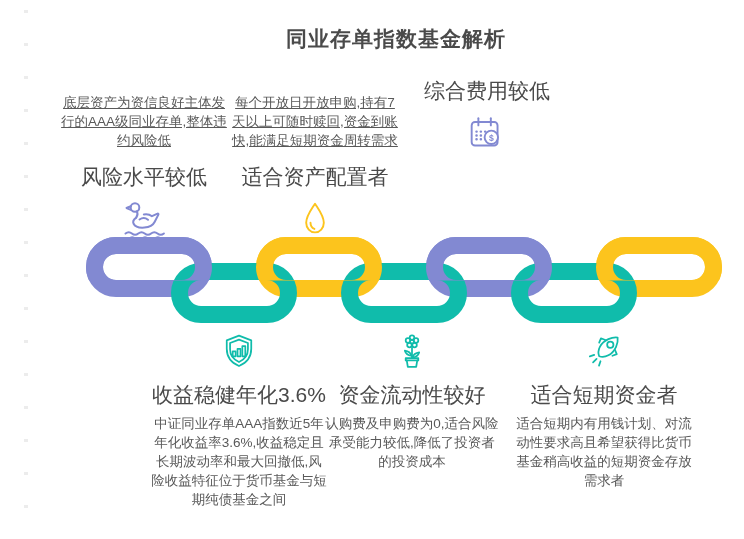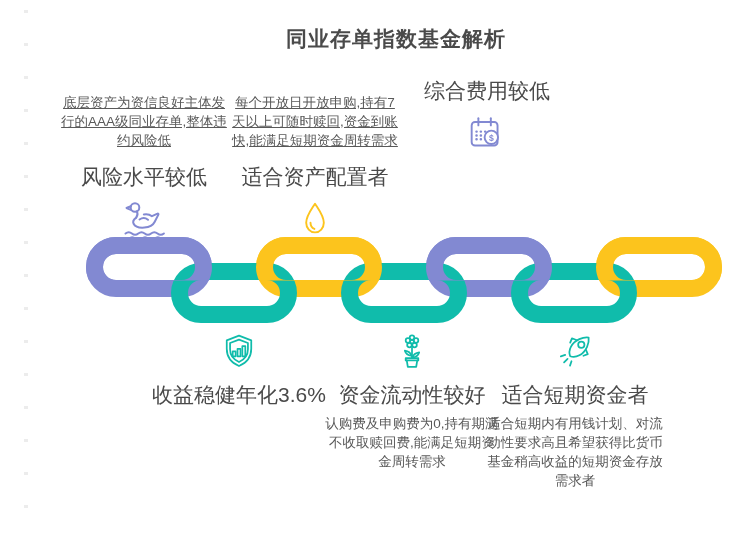--- a/index.html
+++ b/index.html
@@ -113,43 +113,44 @@
     <div class="icon-wrap">
       <svg class="icon" width="42" height="42" viewBox="0 0 48 48" fill="none" stroke-width="2" stroke-linecap="round" stroke-linejoin="round" stroke="#10bcab">
         <path d="M24 6.5 L38 11.8 L38 21.5 C38 30.6 32.6 37.6 24 41.2 C15.4 37.6 10 30.6 10 21.5 L10 11.8 Z"></path>
         <path d="M24 11 L34.2 14.8 L34.2 21.9 C34.2 28.4 30.3 33.6 24 36.6 C17.7 33.6 13.8 28.4 13.8 21.9 L13.8 14.8 Z"></path>
         <rect x="16.8" y="24.5" width="3.4" height="5.5"></rect>
         <rect x="22.3" y="21.5" width="3.4" height="8.5"></rect>
         <rect x="27.8" y="18.5" width="3.4" height="11.5"></rect>
       </svg>
     </div>
     <h3 class="feat-title">收益稳健年化3.6%</h3>
+    <p class="col-desc">中证同业存单AAA指数近5年年化收益率3.6%,收益稳定且长期波动率和最大回撤低,风险收益特征位于货币基金与短期纯债基金之间</p>
   </div>
 
   <div class="bottom-col" style="left:300px">
     <div class="icon-wrap">
       <svg class="icon" width="42" height="42" viewBox="0 0 48 48" fill="none" stroke-width="2" stroke-linecap="round" stroke-linejoin="round" stroke="#10bcab">
         <circle cx="24" cy="8.7" r="2.6"></circle>
         <circle cx="28.6" cy="12" r="2.6"></circle>
         <circle cx="26.9" cy="17.2" r="2.6"></circle>
         <circle cx="21.1" cy="17.2" r="2.6"></circle>
         <circle cx="19.4" cy="12" r="2.6"></circle>
         <circle cx="24" cy="13.5" r="2.2"></circle>
         <line x1="24" y1="20" x2="24" y2="32"></line>
         <path d="M23.5 29.5 C19.8 29 16.8 26.8 15.8 23.6 C19.5 24.1 22.5 26.3 23.5 29.5 Z"></path>
         <path d="M24.5 31.5 C28.2 31 31.2 28.8 32.2 25.6 C28.5 26.1 25.5 28.3 24.5 31.5 Z"></path>
         <path d="M16.8 32.2 H31.2 L31.2 34.8 H16.8 Z"></path>
         <path d="M18 34.8 L19.2 42 H28.8 L30 34.8"></path>
       </svg>
     </div>
     <h3 class="feat-title">资金流动性较好</h3>
-    <p class="col-desc">认购费及申购费为0,持有期满不收取赎回费,能满足短期资金周转需求</p>
+    <p class="col-desc">认购费及申购费为0,适合风险承受能力较低,降低了投资者的投资成本</p>
   </div>
 
-  <div class="bottom-col" style="left:463px">
+  <div class="bottom-col" style="left:492px">
     <div class="icon-wrap">
       <svg class="icon" width="42" height="42" viewBox="0 0 48 48" fill="none" stroke-width="2" stroke-linecap="round" stroke-linejoin="round" stroke="#10bcab">
         <path d="M18.5 30 C15.8 23.2 19.8 14.6 29 10.4 C32.4 8.9 36.4 8.2 39.6 8.6 C40 11.8 39.3 15.8 37.8 19.2 C33.6 28.4 25 32.4 18.5 30 Z"></path>
         <circle cx="31.2" cy="16.8" r="3.6"></circle>
         <path d="M25.5 11.5 L20.5 9.5 L18.5 14.5"></path>
         <path d="M36.5 22.8 L38.6 27.6 L33.6 29.4"></path>
         <path d="M15.5 33 L11.5 37 M12.8 28.5 L7.8 30.2 M20 35.7 L18.3 40.7"></path>
       </svg>
     </div>
     <h3 class="feat-title">适合短期资金者</h3>

